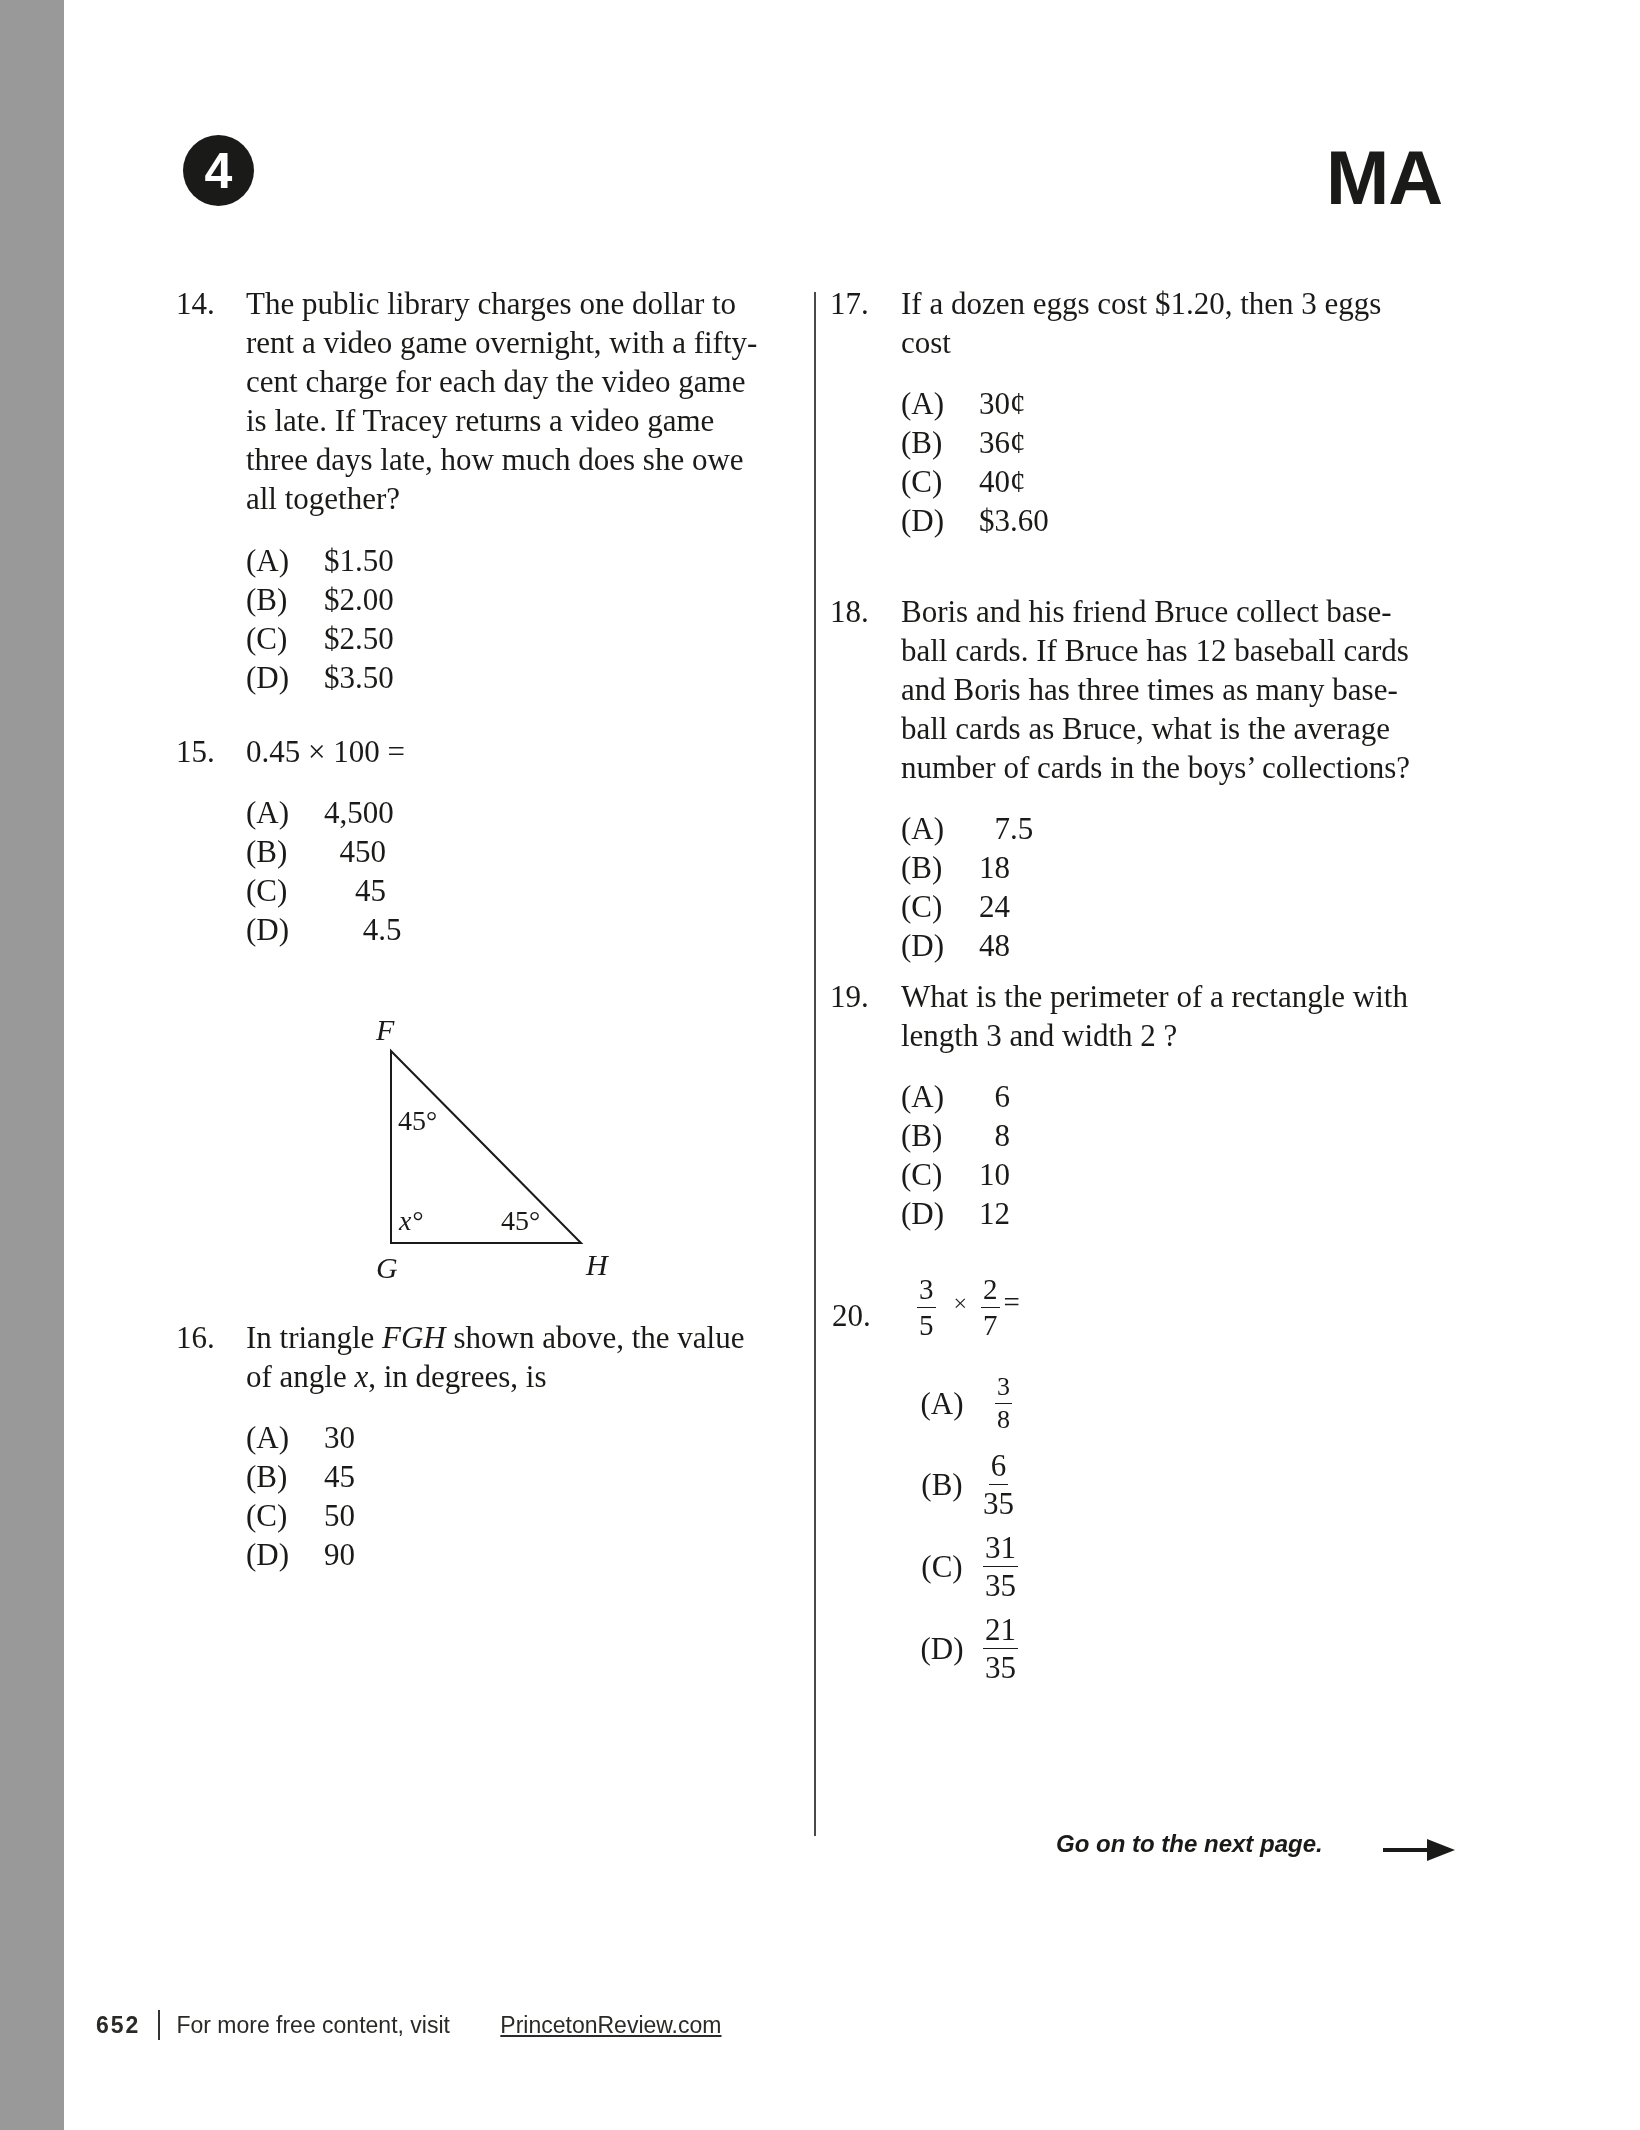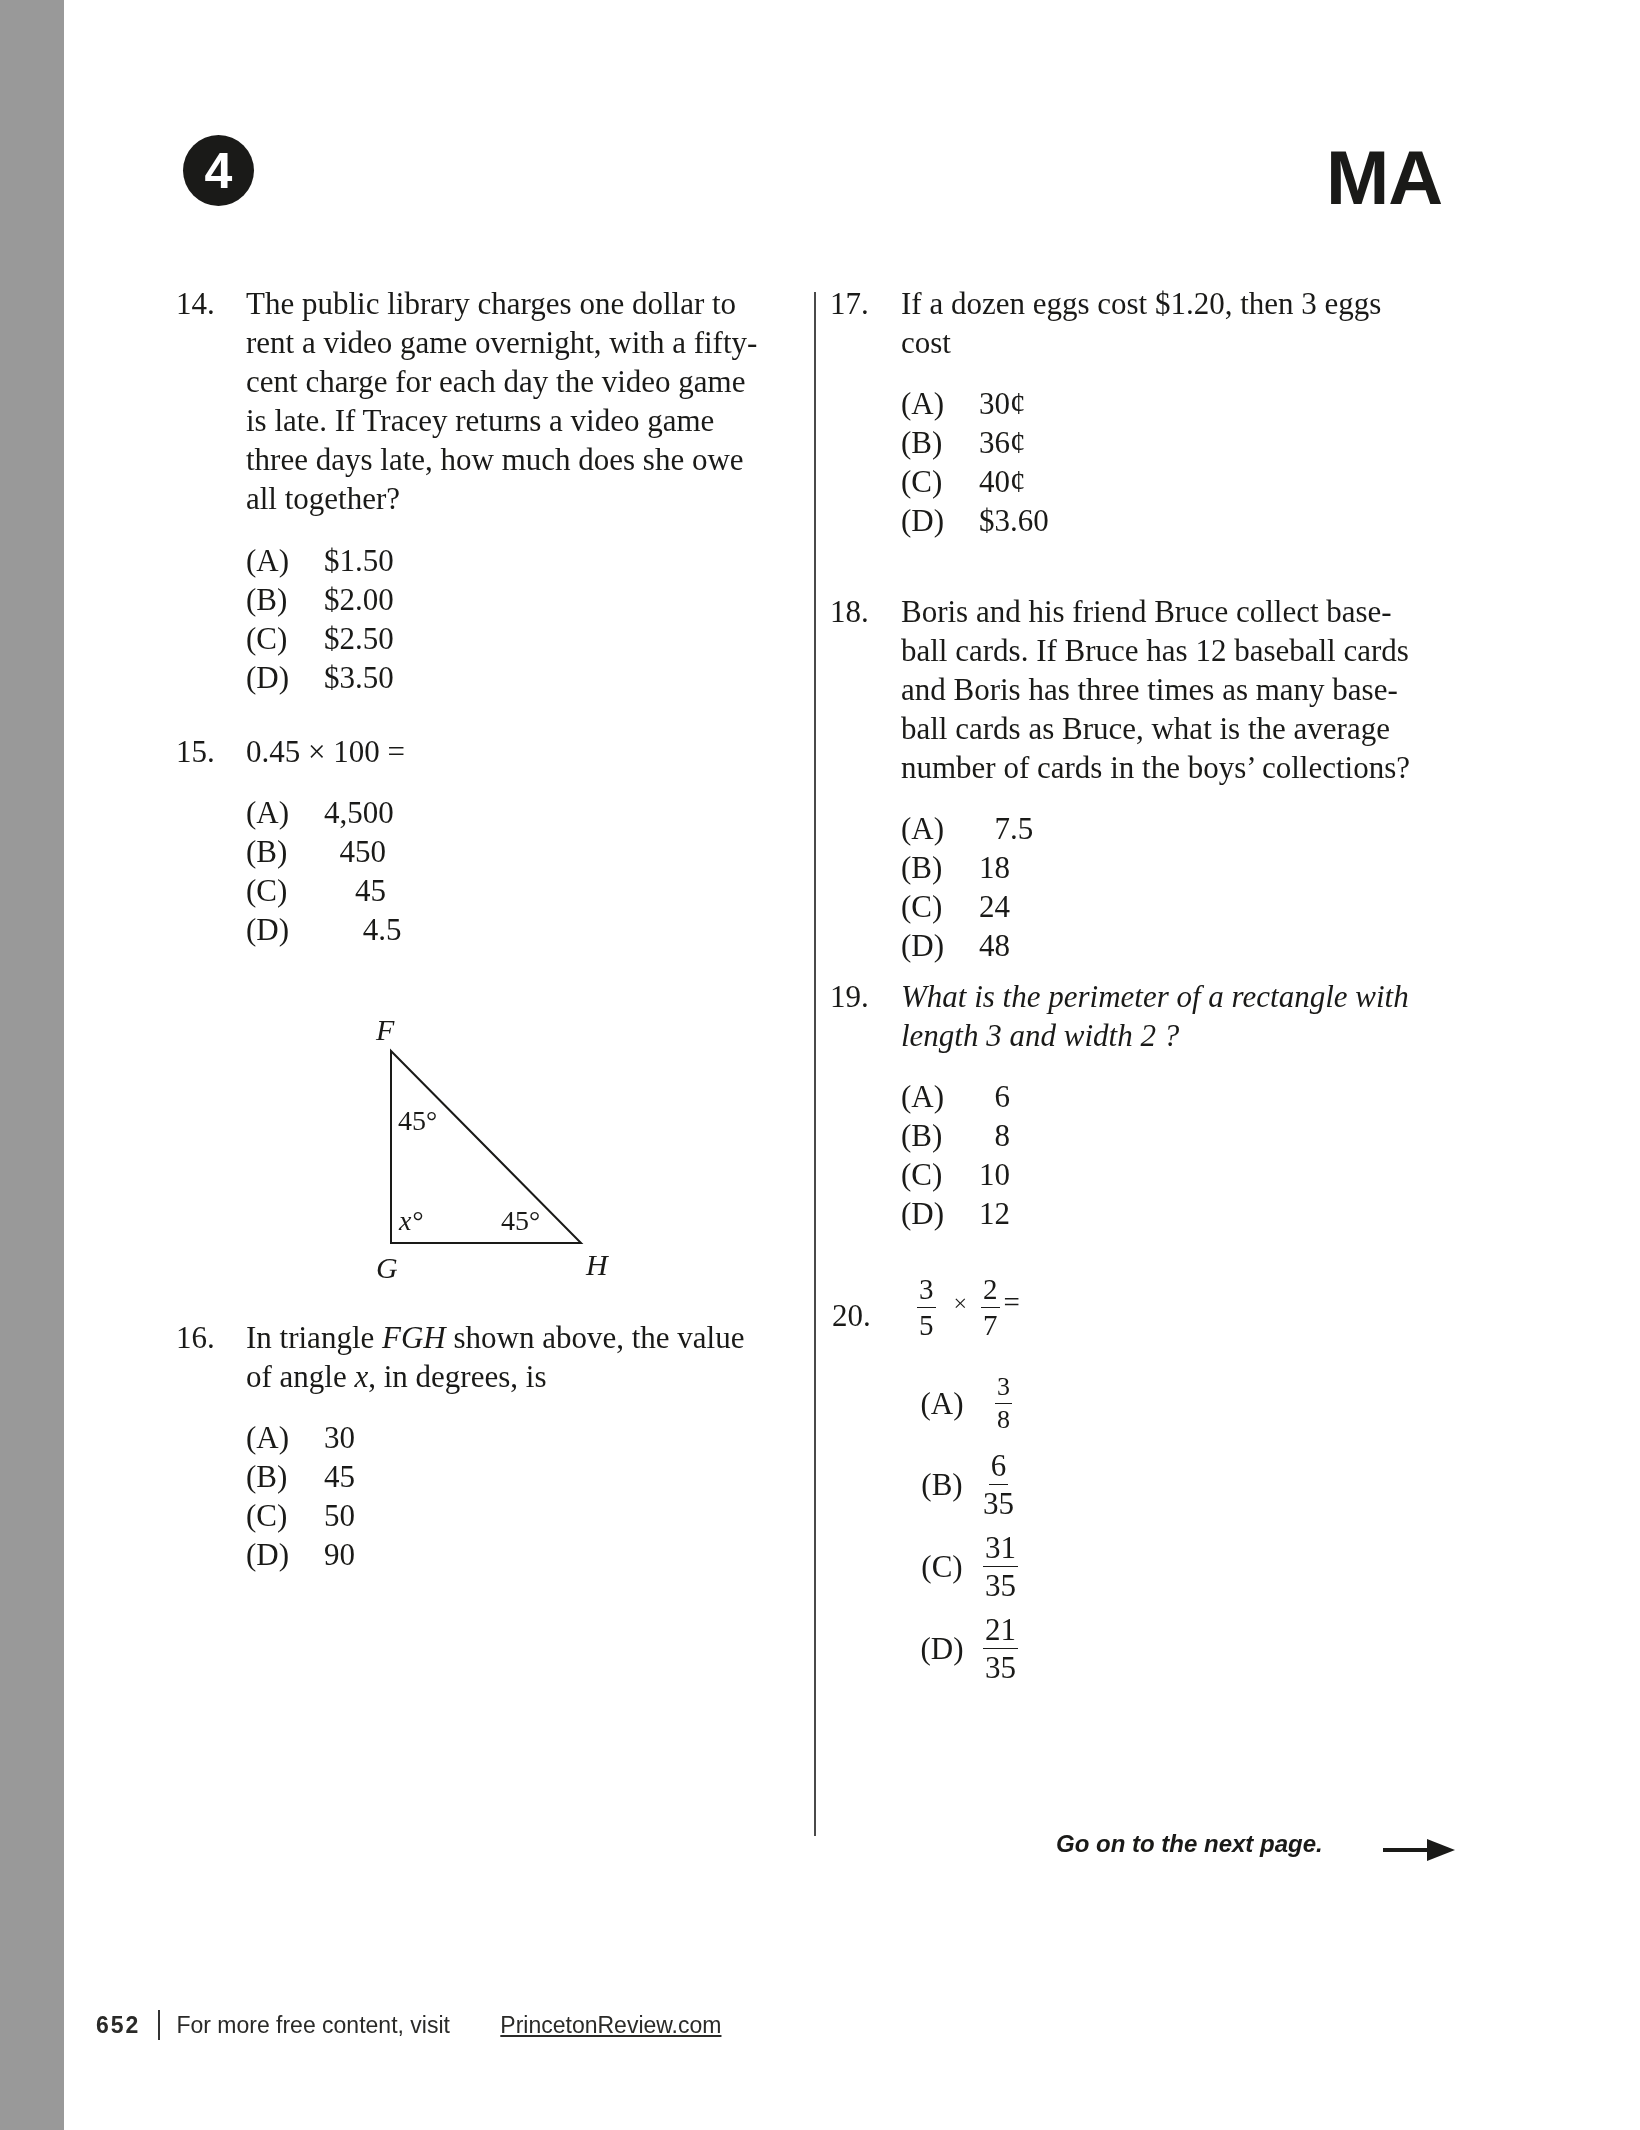--- a/index.html
+++ b/index.html
@@ -206,21 +206,21 @@
       </div>
     <div class="choice">
         <span class="letter">(D)</span>
         <span class="val">48</span>
       </div>
   </div>
 </div>
 
 <div class="q" style="left:830px; top:977px; width:640px; height:260px;">
   <span class="num">19.</span>
-  <div class="stem" style="left:71px; width:580px;font-style:italic;">
+  <div class="stem" style="left:71px; width:580px;">
     <div>What is the perimeter of a rectangle with</div>
     <div>length 3 and width 2 ?</div>
   </div>
   <div class="choices" style="left:71px; top:100px;">
     <div class="choice">
         <span class="letter">(A)</span>
         <span class="val">  6</span>
       </div>
     <div class="choice">
         <span class="letter">(B)</span>

